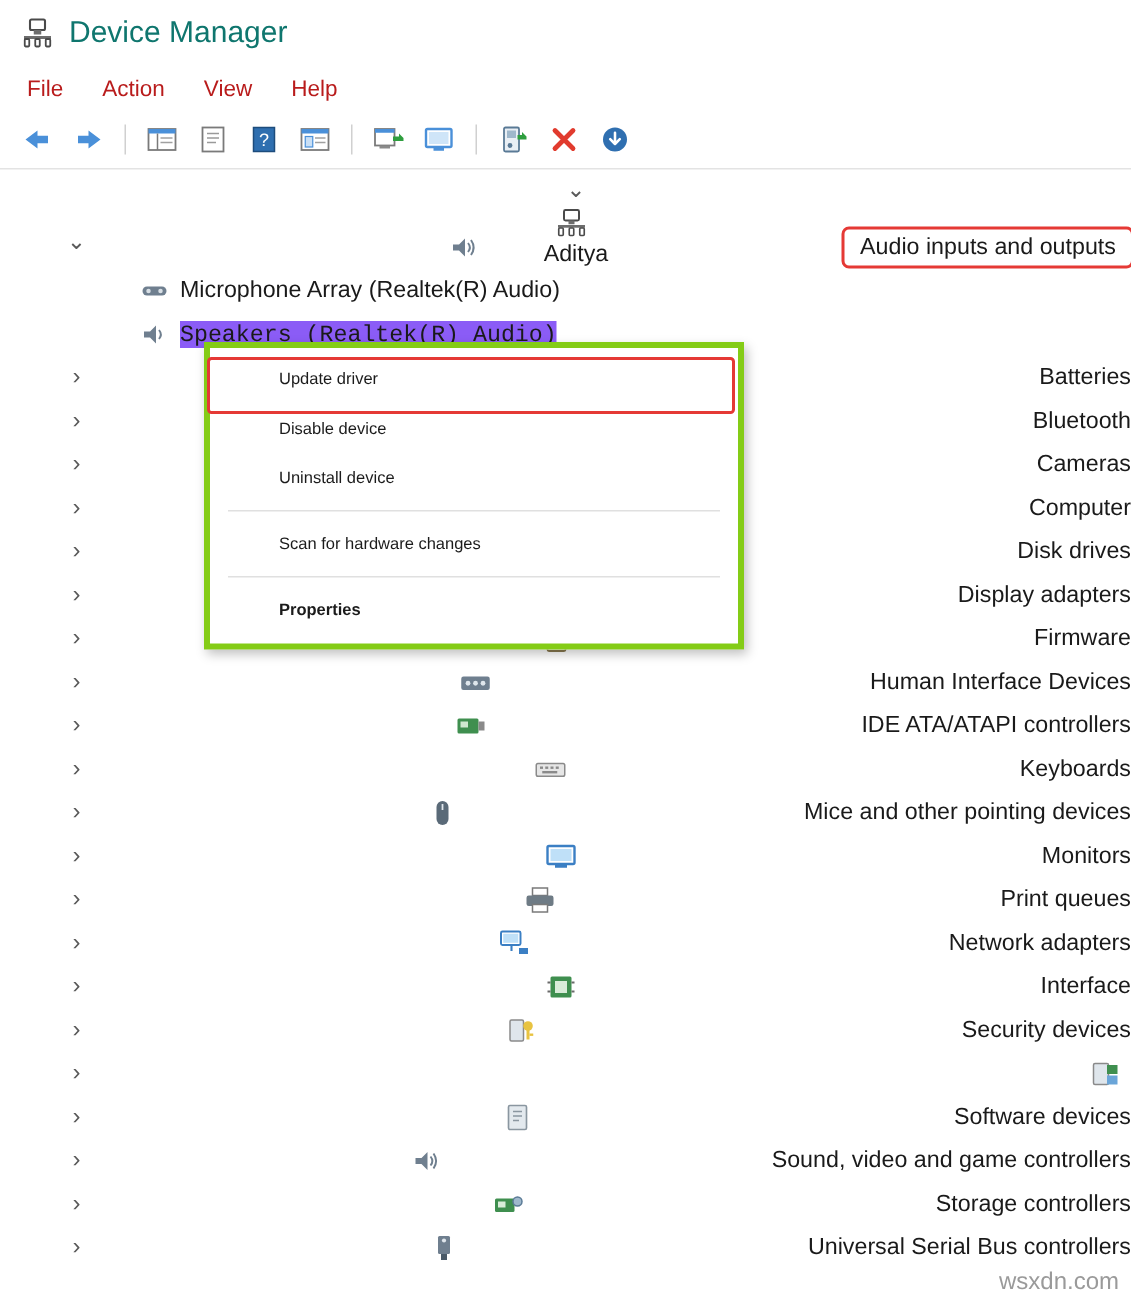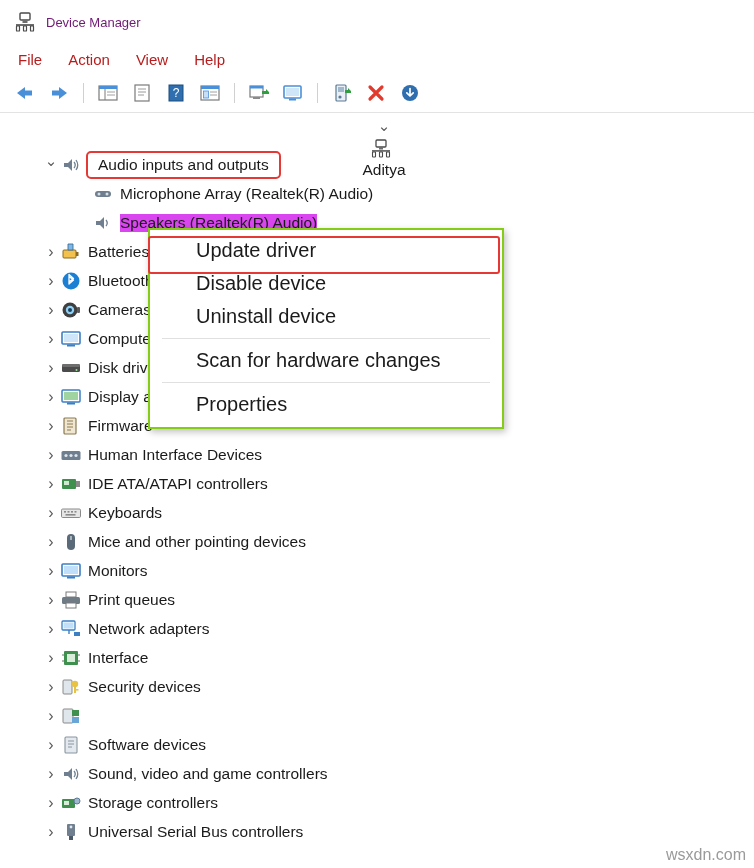--- a/index.html
+++ b/index.html
@@ -18,22 +18,22 @@
 
   
   .titlebar {
     display: flex;
     align-items: center;
     height: 44px;
     padding-left: 14px;
     gap: 10px;
   }
   .title-text {
-    font-size: 13px;
-    color: #701a75;
+    font-size: 20px;
+    color: #0f766e;
   }
 
   
   .menubar {
     display: flex;
     align-items: center;
     height: 30px;
     padding-left: 18px;
     gap: 26px;
     font-size: 15px;
@@ -91,52 +91,53 @@
   .ico {
     width: 22px;
     height: 20px;
     flex: 0 0 22px;
     margin-right: 6px;
     position: relative;
   }
   .label { white-space: nowrap; }
 
   .lvl0 { padding-left: 14px; flex-direction: column; }
-  .lvl1 { padding-left: 42px; }
+  .lvl1 { padding-left: 42px; justify-content: space-between; }
   .lvl2 { padding-left: 74px; }
 
   .selected-row .label {
-    background: #d946ef;
+    background: #8b5cf6;
+    font-family: Liberation Mono, monospace;
   }
   .hi-box {
     outline: 2px solid #e53935;
     border-radius: 3px;
   }
 
   
   .ctxmenu {
     position: absolute;
-    left: 148px;
+    left: 136px;
     top: 228px;
     width: 352px;
     background: #ffffff;
-    border: 2px solid #84cc16;
+    border: 4px solid #84cc16;
     box-shadow: 2px 3px 7px rgba(0,0,0,0.25);
     padding: 4px 0 6px 0;
-    font-size: 20px;
+    font-size: 11px;
     z-index: 20;
   }
   .ctxitem {
     height: 33px;
     display: flex;
     align-items: center;
     padding-left: 46px;
     color: #1b1b1b;
   }
-  .ctxitem.bold { font-weight: normal; }
+  .ctxitem.bold { font-weight: bold; }
   .ctxsep {
     height: 1px;
     background: #e0e0e0;
     margin: 5px 12px 5px 12px;
   }
   .ctx-hi {
     position: absolute;
     left: -2px;
     top: 2px;
     width: 348px;

